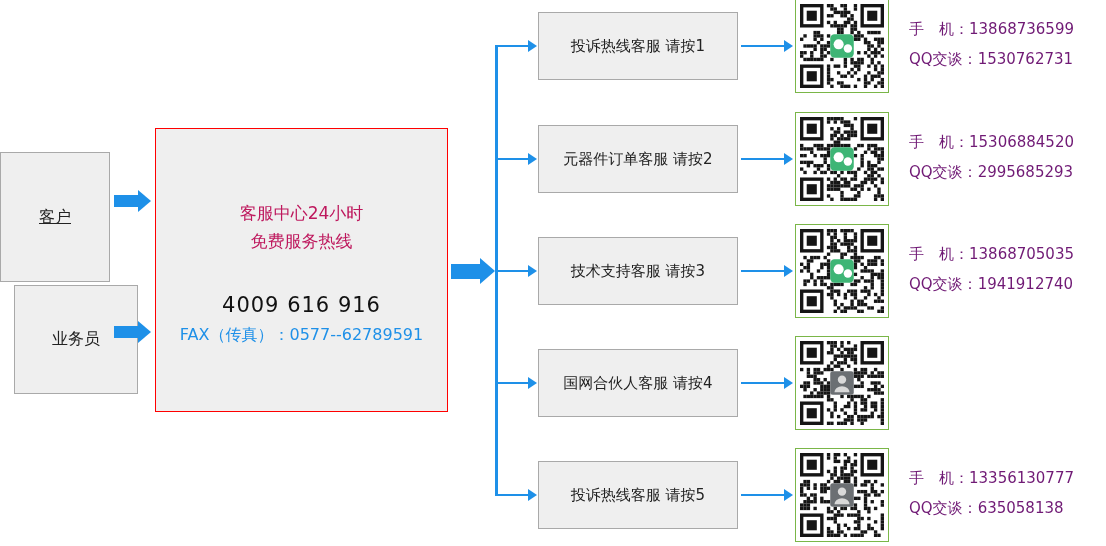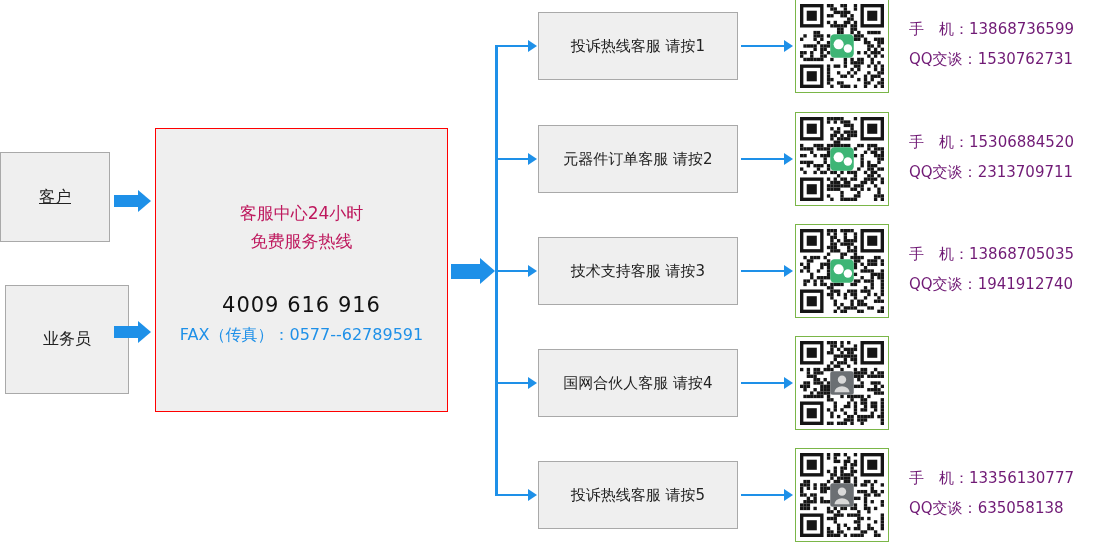--- a/index.html
+++ b/index.html
@@ -6,22 +6,22 @@
   html,body { background:#fff; }
   body { font-family:"DejaVu Sans","Liberation Sans",sans-serif; color:#222; }
   .canvas { position:relative; width:1106px; height:546px; background:#fff; overflow:hidden; }
 
   
   .gbox {
     position:absolute; background:#efefef; border:1px solid #a9a9a9;
     display:flex; align-items:center; justify-content:center;
     font-size:16px; color:#222; text-align:center;
   }
-  .src-customer { left:0px; top:152px; width:110px; height:90px;text-decoration:underline; }
-  .src-sales    { left:5px; top:285px; width:124px; height:109px; }
+  .src-customer { left:0px; top:152px; width:110px; height:130px;text-decoration:underline; }
+  .src-sales    { left:14px; top:285px; width:124px; height:109px; }
 
   
   .center-box {
     position:absolute; left:155px; top:128px; width:293px; height:284px;
     background:#efefef; border:1px solid #ff0000;
   }
   .hotline-title {
     position:absolute; left:0; top:70px; width:100%;
     text-align:center; color:#be185d; font-size:17px; line-height:28px;
   }
@@ -522,21 +522,21 @@
           <rect x="0" y="72" width="28" height="28" fill="#151515"></rect>
           <rect x="4" y="76" width="20" height="20" fill="#fff"></rect>
           <rect x="8" y="80" width="12" height="12" fill="#151515"></rect>
           <rect x="36" y="36" width="28" height="28" rx="5" fill="#3eb575"></rect>
           <circle cx="46" cy="48" r="6" fill="#fff"></circle>
           <circle cx="57" cy="53" r="5" fill="#fff"></circle>
         </svg>
       </div>
     <div class="contact">
       <div><span>手　机：</span><span>15306884520</span></div>
-      <div><span>QQ交谈：</span><span>2313709711</span></div>
+      <div><span>QQ交谈：</span><span>2995685293</span></div>
     </div>
   </div>
 
   <div class="row row-3">
     <div class="thin-arrow ta-branch">
         <div class="line"></div>
         <div class="tip"></div>
       </div>
     <div class="branch-box">
         <span>技术支持客服 请按3</span>

